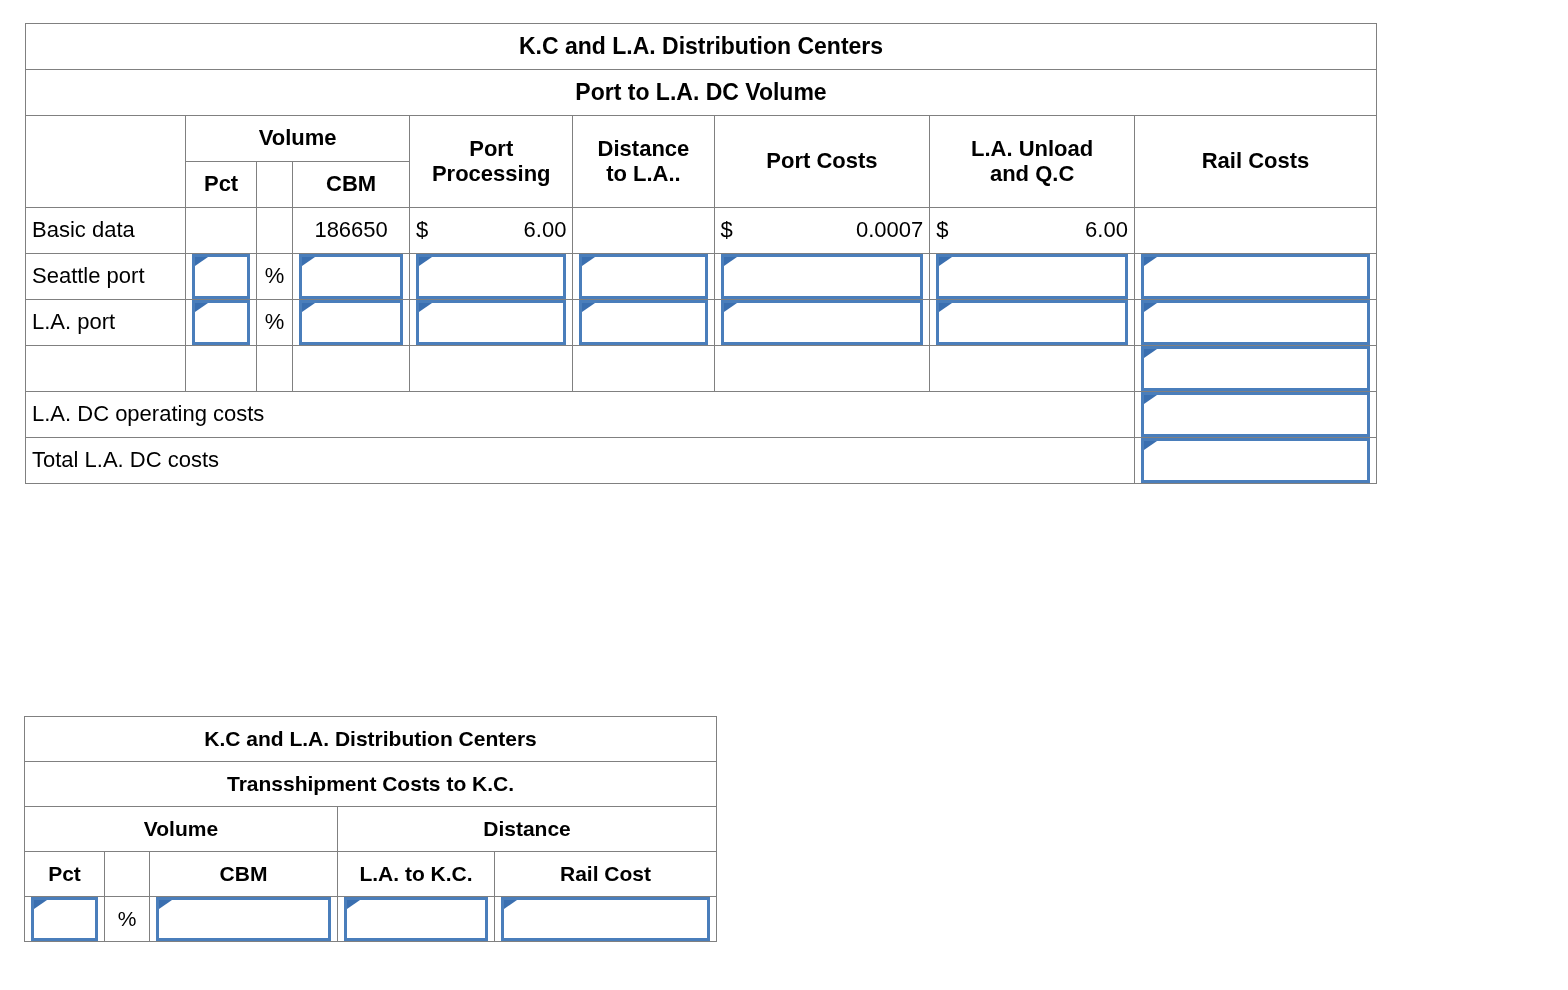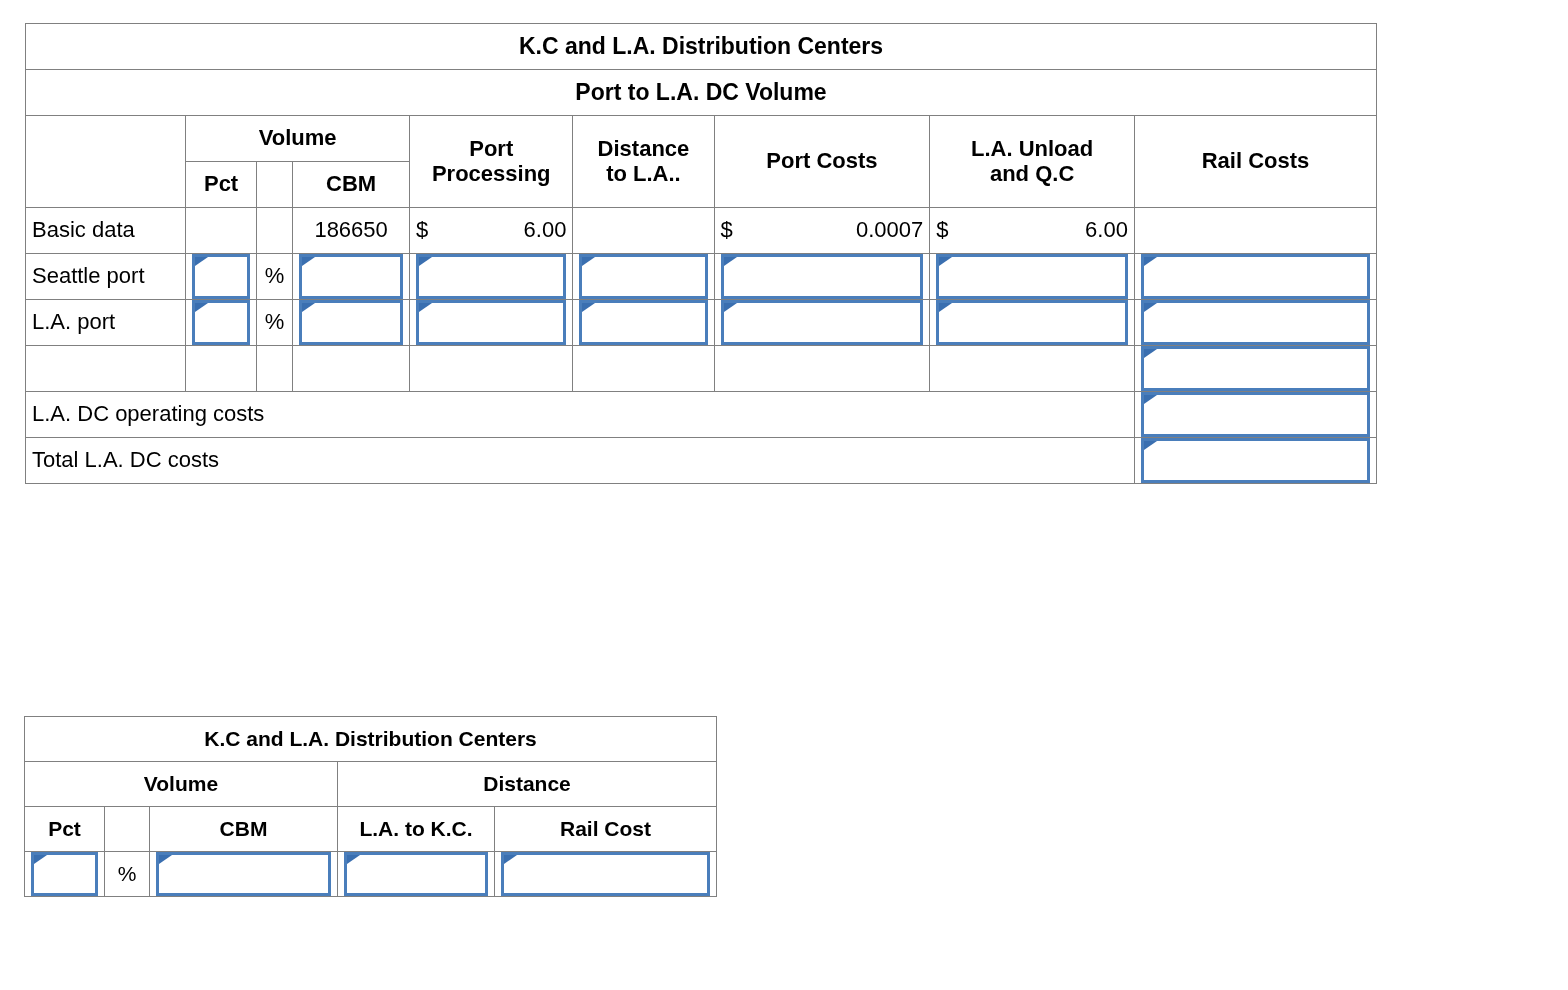--- a/index.html
+++ b/index.html
@@ -289,20 +289,23 @@
       <col style="width:45px">
       <col style="width:188px">
       <col style="width:157px">
       <col style="width:222px">
     </colgroup>
     <tbody>
       <tr>
         <td class="hdr" colspan="5">K.C and L.A. Distribution Centers</td>
       </tr>
       <tr>
+        <td class="hdr" colspan="5">Transshipment Costs to K.C.</td>
+      </tr>
+      <tr>
         <td class="hdr" colspan="3">Volume</td>
         <td class="hdr" colspan="2">Distance</td>
       </tr>
       <tr>
         <td class="hdr">Pct</td>
         <td class="hdr"></td>
         <td class="hdr">CBM</td>
         <td class="hdr">L.A. to K.C.</td>
         <td class="hdr">Rail Cost</td>
       </tr>

